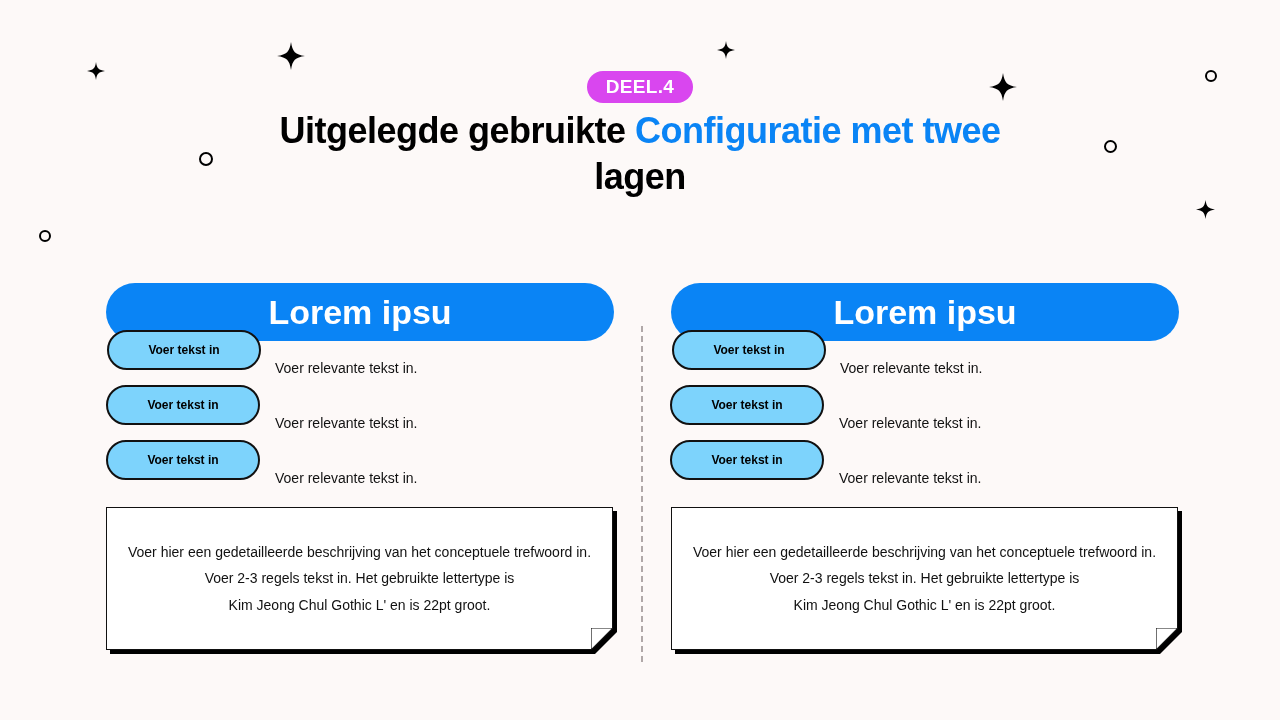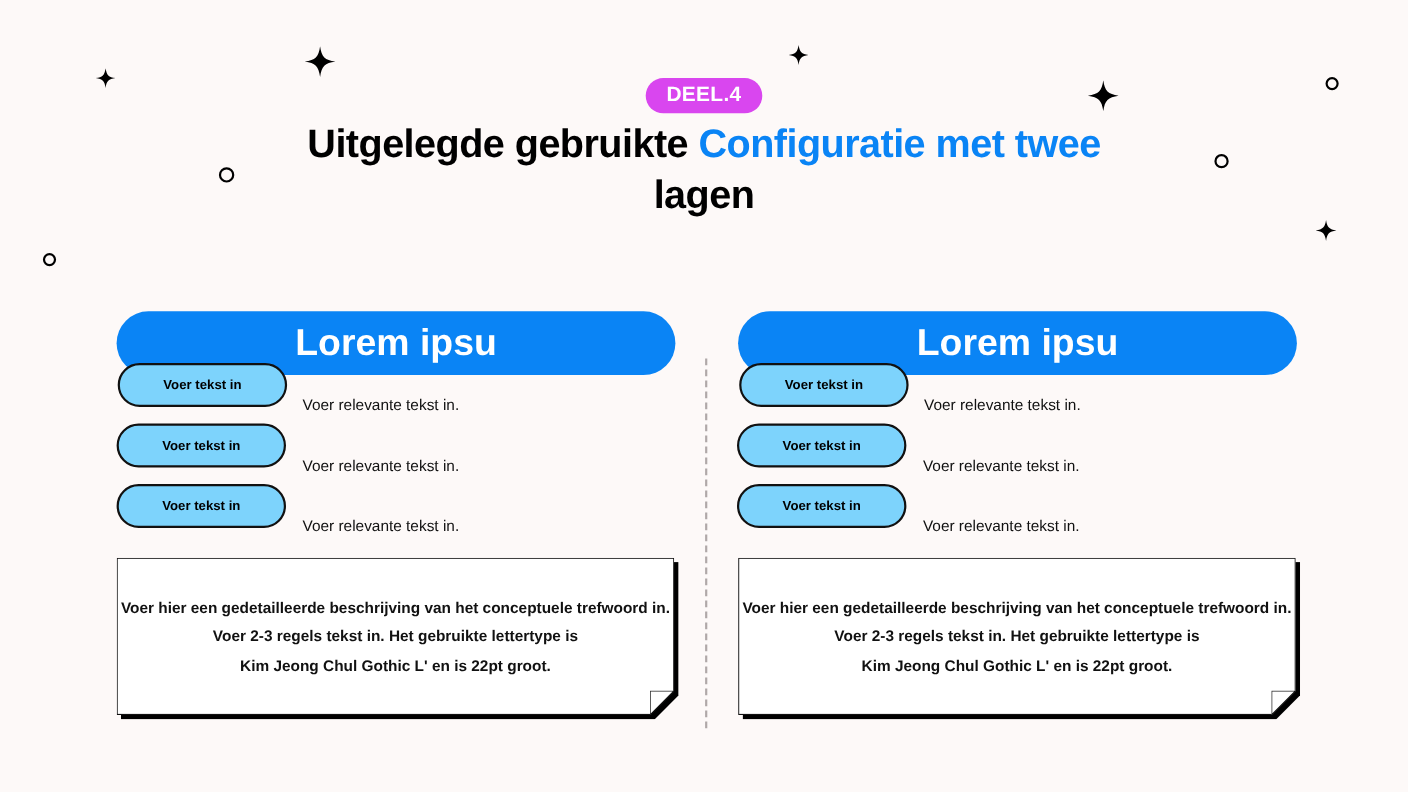--- a/index.html
+++ b/index.html
@@ -68,21 +68,21 @@
   }
   .row-text {
     margin-left: 14px;
     font-size: 14px;
     color: #111;
     margin-top: 35px;
   }
   .note {
     position: absolute;
     top: 507px;
-    width: 507px; height: 143px; font-weight: bold;
+    width: 507px; height: 143px;
   }
   .note-shadow {
     position: absolute;
     left: 4px; top: 4px;
     width: 507px; height: 143px;
     background: #000;
     clip-path: polygon(0 0, 100% 0, 100% calc(100% - 22px), calc(100% - 22px) 100%, 0 100%);
   }
   .note-body {
     position: absolute;

